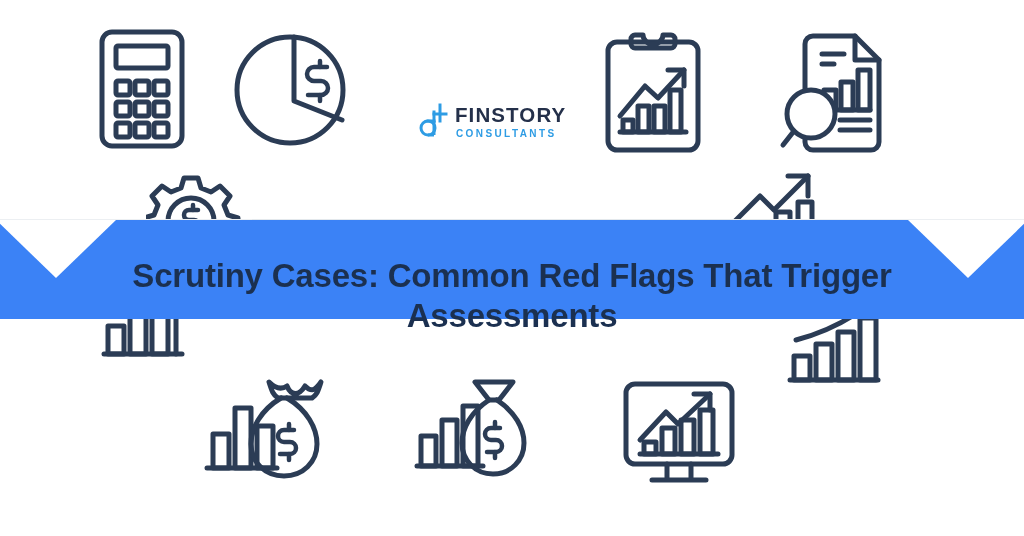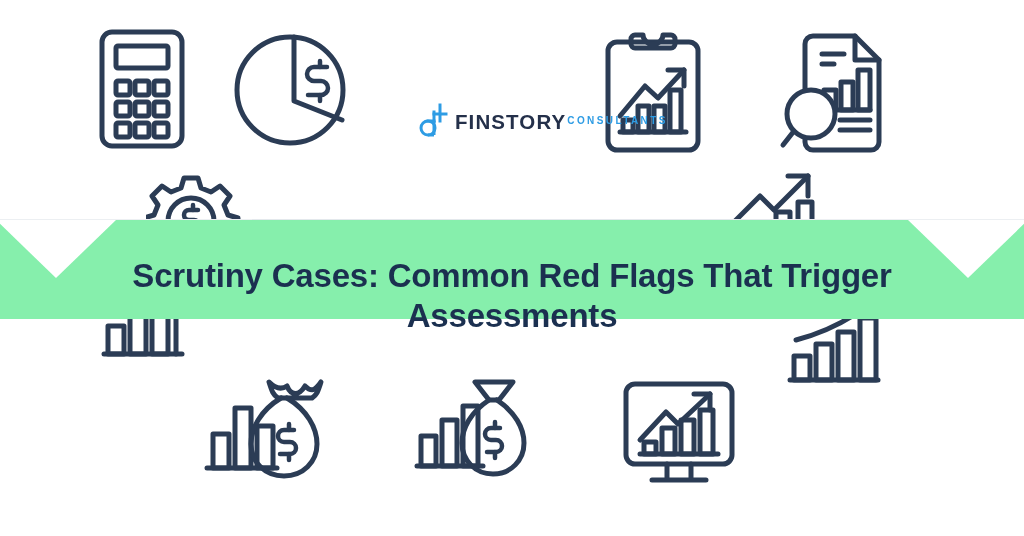--- a/index.html
+++ b/index.html
@@ -54,21 +54,21 @@
     align-items: center;
   }
   #logo-mark {
     width: 30px;
     height: 38px;
     flex: 0 0 auto;
   }
   #logo-text {
     margin-left: 7px;
     display: flex;
-    flex-direction: row;
+    flex-direction: column;
     justify-content: center;
   }
   #logo-word {
     font-family: "Liberation Sans", sans-serif;
     font-size: 20.5px;
     font-weight: bold;
     letter-spacing: 1.1px;
     color: #24304a;
     line-height: 1;
   }
@@ -83,21 +83,21 @@
     margin-left: 1px;
   }
 
   
   #banner {
     position: absolute;
     left: 0;
     top: 219px;
     width: 1024px;
     height: 99px;
-    background: #86efac;
+    background: #3b82f6;
     border-top: 1px solid #eceff2;
   }
   #banner-rule {
     position: absolute;
     left: 252px;
     top: -1px;
     width: 520px;
     height: 1px;
     background: #e3e8ec;
   }

